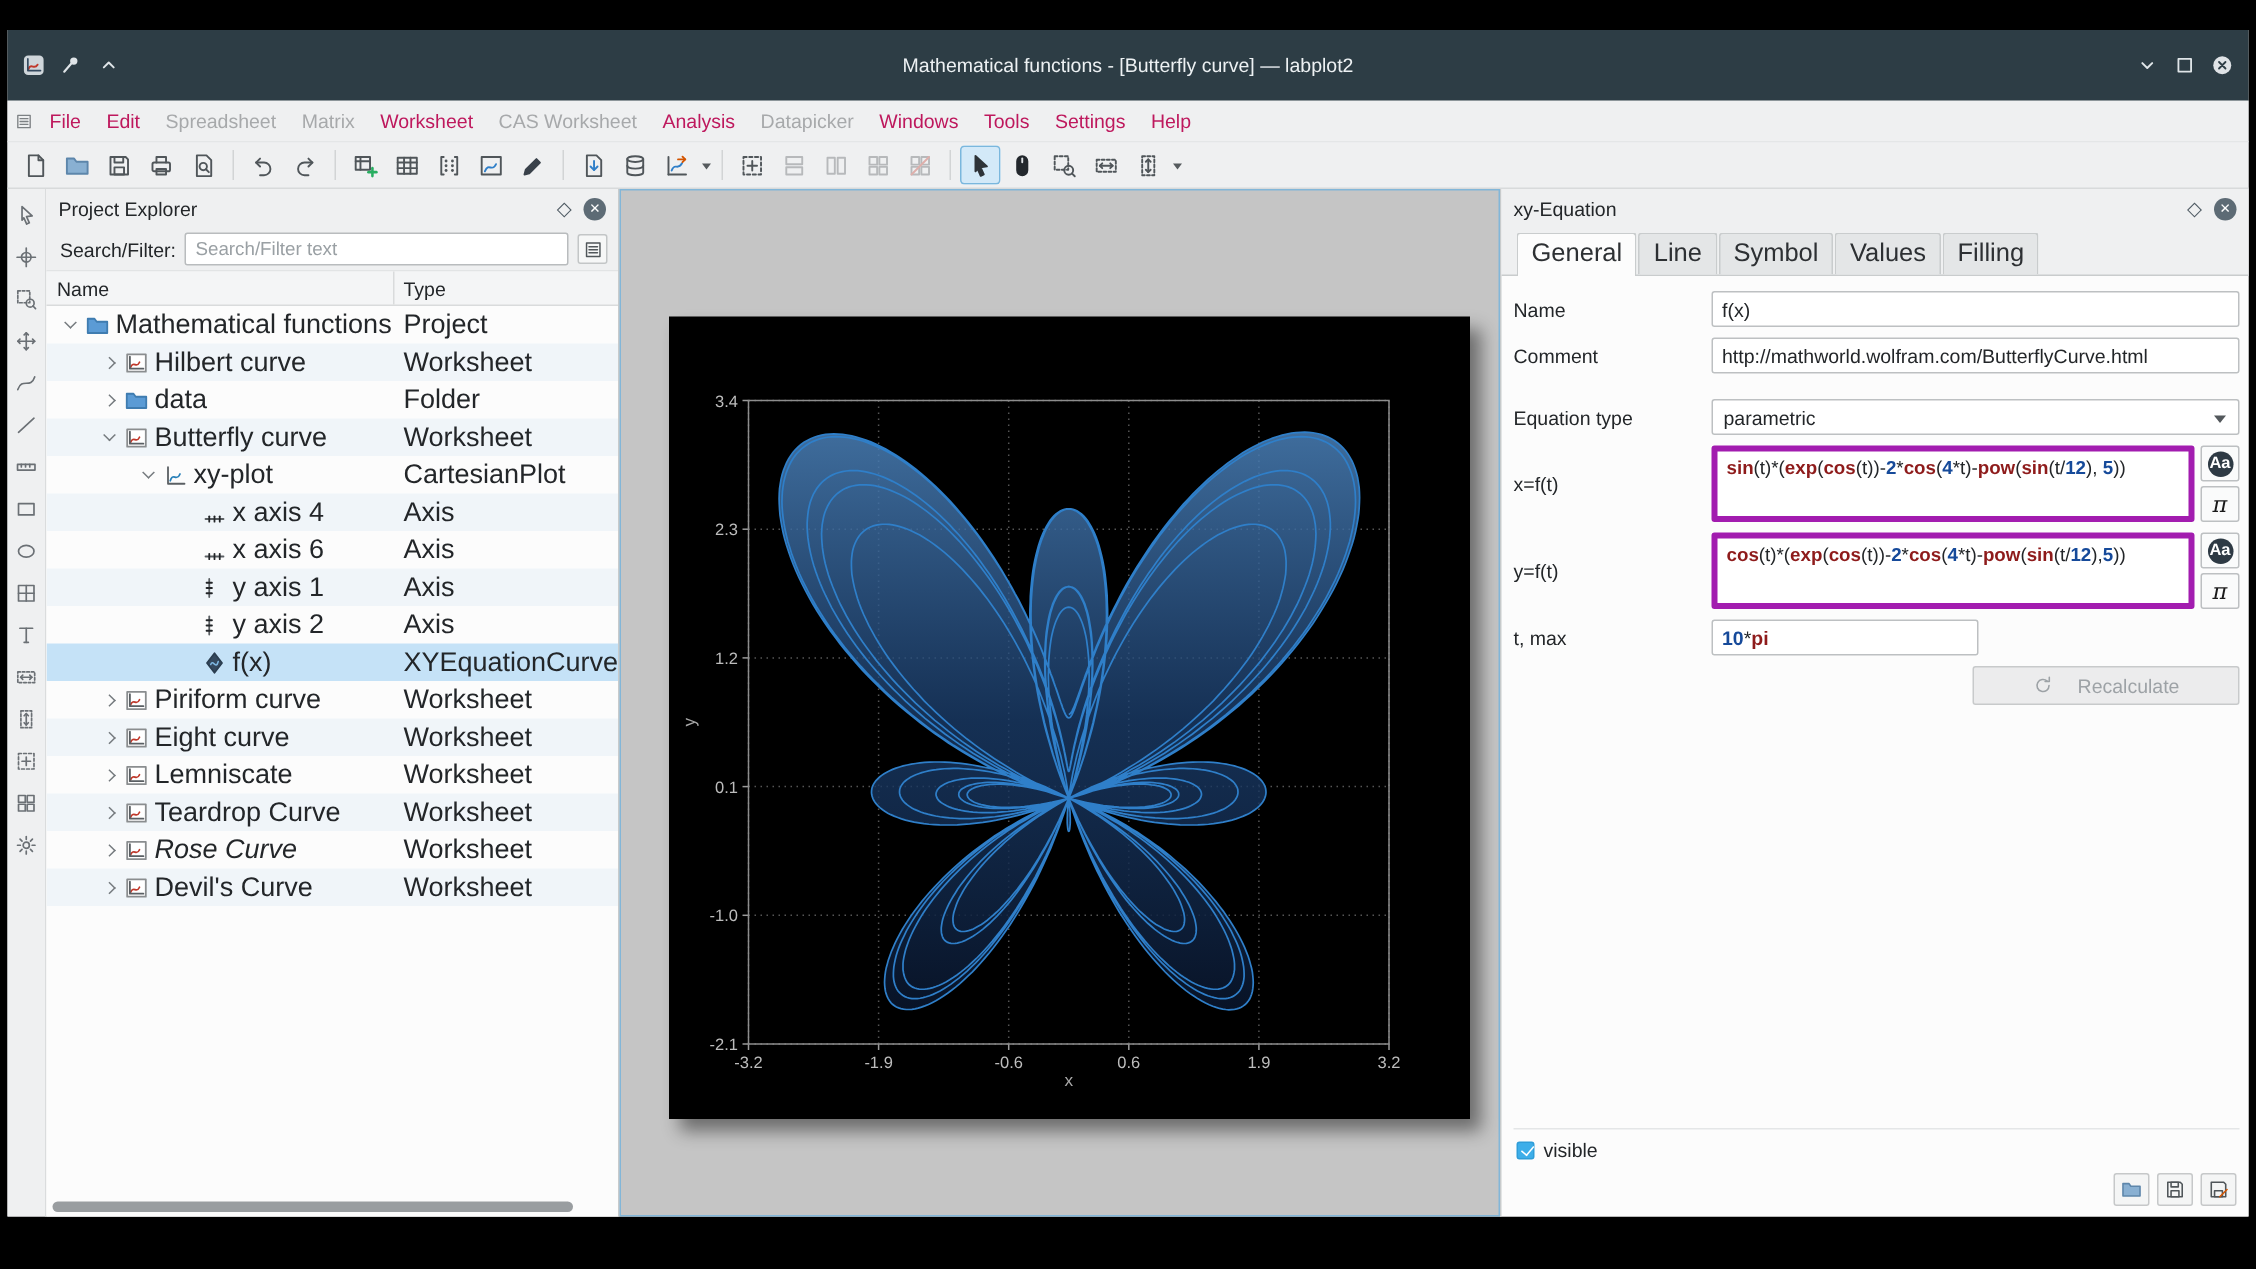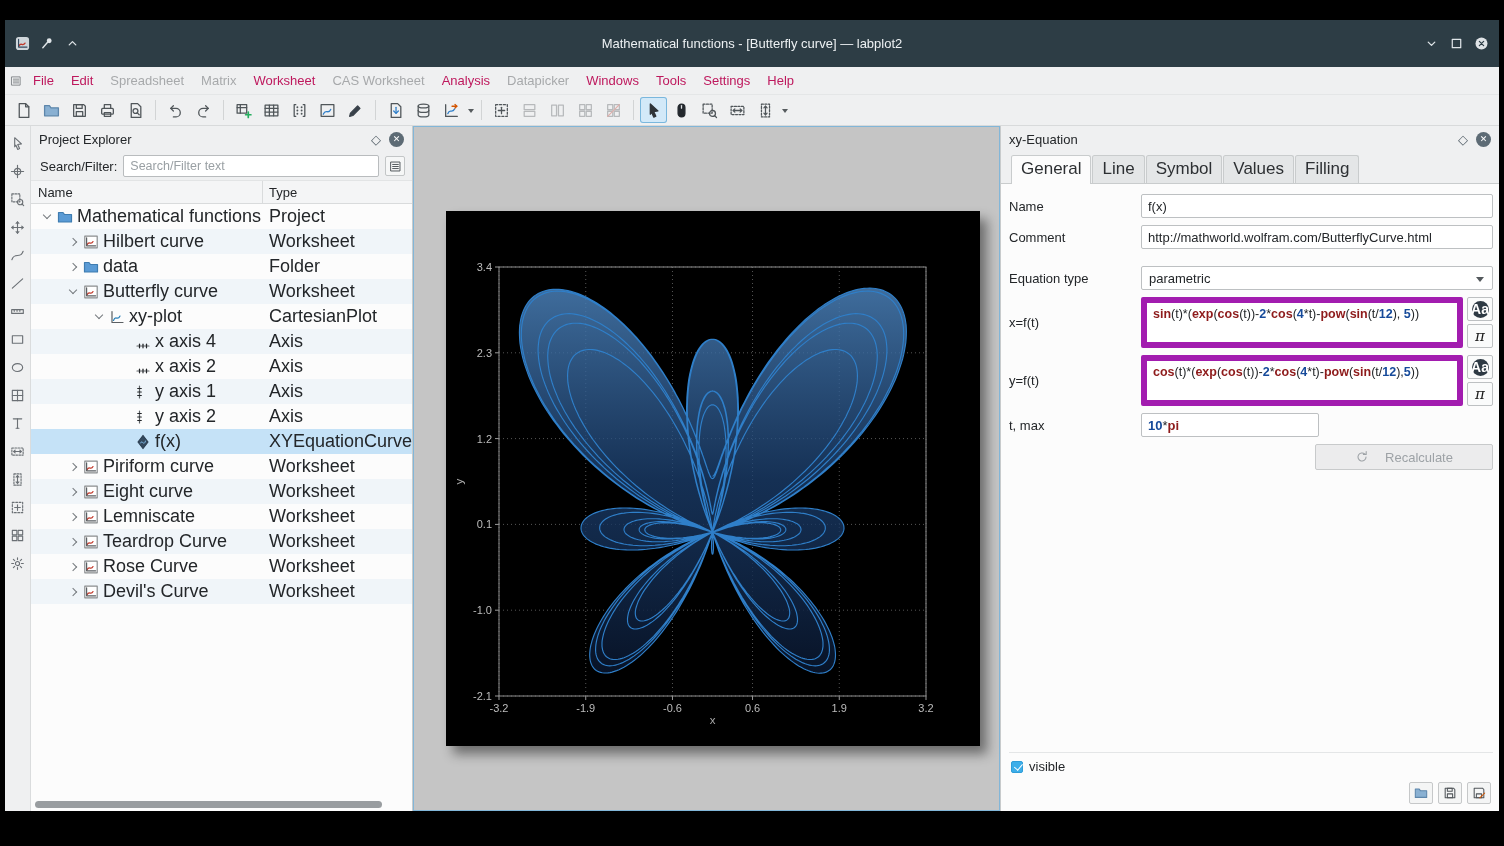--- a/index.html
+++ b/index.html
@@ -85,24 +85,24 @@
   .frow{display:flex;align-items:center;margin-bottom:7px}
   .frow.gap{margin-top:10px}
   .flabel{flex:0 0 132px;color:#232629}
   .tinput{flex:1;height:24px;border:1px solid #bdc0c2;border-radius:2px;background:#fff;padding:0 6px;font:13px "Liberation Sans",sans-serif;color:#232629;min-width:0}
   .dinput{display:flex;align-items:center}
   .combo{flex:1;height:24px;border:1px solid #bdc0c2;border-radius:2px;background:#fff;display:flex;align-items:center;padding:0 24px 0 7px;position:relative}
   .combo::after{content:'';position:absolute;right:8px;top:10px;border:4px solid transparent;border-top:5px solid #53585c}
   .frow.ftop{align-items:stretch}
   .frow.ftop .flabel{align-self:center}
   .fwrap{flex:1;display:flex;gap:4px;min-width:0}
-  .fbox{flex:1;min-height:48px;border:6px solid #a21caf;border-radius:2px;background:#fff;padding:3px 6px;font-size:12.5px;line-height:1.4;overflow:hidden}
+  .fbox{flex:1;min-height:48px;border:4px solid #a21caf;border-radius:2px;background:#fff;padding:3px 6px;font-size:12.5px;line-height:1.4;overflow:hidden}
   .fncol{display:flex;flex-direction:column;gap:3px;flex:0 0 26px;justify-content:space-between}
   .sbtn{width:26px;height:24px;border:1px solid #bdc0c2;border-radius:2px;background:#fafbfb;display:flex;align-items:center;justify-content:center}
-  .aab{width:17px;height:17px;border-radius:50%;background:#2e3a44;color:#fff;font-size:14px;display:flex;align-items:center;justify-content:center;font-weight:bold}
+  .aab{width:17px;height:17px;border-radius:50%;background:#2e3a44;color:#fff;font-size:11px;display:flex;align-items:center;justify-content:center;font-weight:bold}
   .pib{font:italic 15px "DejaVu Serif",serif;color:#1a1a1a}
   .short{flex:0 0 178px}
   .spin{position:relative;padding-right:18px}
   .spin .arrows{position:absolute;right:1px;top:1px;bottom:1px;width:16px;display:flex;flex-direction:column;border-left:1px solid #e3e5e6}
   .spin .ar{flex:1;display:flex;align-items:center;justify-content:center}
   .spin .ar::after{content:'';border:3.5px solid transparent}
   .spin .up::after{border-bottom:4.5px solid #53585c;margin-bottom:2px}
   .spin .dn::after{border-top:4.5px solid #53585c;margin-top:2px}
   .fn{color:#8e1b1b;font-weight:bold}
   .num{color:#164a9a;font-weight:bold}
@@ -653,21 +653,21 @@
               <div class="tname" style="padding-left: 88px;">
                 <span class="expander none"></span>
                 <span class="icn ticn">
                   <svg viewBox="0 0 16 16" fill="none" stroke="currentColor" stroke-width="1.2" stroke-linecap="round" stroke-linejoin="round">
                     <line x1="2" y1="12" x2="14" y2="12" stroke="#5a5f63"></line>
                     <line x1="4.5" y1="10.2" x2="4.5" y2="13.8"></line>
                     <line x1="8" y1="10.2" x2="8" y2="13.8"></line>
                     <line x1="11.5" y1="10.2" x2="11.5" y2="13.8"></line>
                   </svg>
                 </span>
-                <span>x axis 2</span>
+                <span>x axis 6</span>
               </div>
               <div class="ttype">Axis</div>
             </div>
             <div class="trow alt">
               <div class="tname" style="padding-left: 88px;">
                 <span class="expander none"></span>
                 <span class="icn ticn">
                   <svg viewBox="0 0 16 16" fill="none" stroke="currentColor" stroke-width="1.2" stroke-linecap="round" stroke-linejoin="round">
                     <line x1="4.5" y1="2" x2="4.5" y2="14" stroke="#5a5f63"></line>
                     <line x1="2.7" y1="4.5" x2="6.3" y2="4.5"></line>
@@ -757,21 +757,21 @@
                     <rect x="1.8" y="2.2" width="12.4" height="11.6" fill="#fff" stroke="#8a8d8f"></rect>
                     <path d="M4 11c2-5 4 1 6-3.5" stroke="#c0392b"></path>
                     <path d="M3.6 3.8v8h9" stroke="#5a5f63"></path>
                   </svg>
                 </span>
                 <span>Teardrop Curve</span>
               </div>
               <div class="ttype">Worksheet</div>
             </div>
             <div class="trow">
-              <div class="tname" style="padding-left: 36px;">
+              <div class="tname" style="padding-left: 36px; font-style: italic;">
                 <span class="expander closed"></span>
                 <span class="icn ticn">
                   <svg viewBox="0 0 16 16" fill="none" stroke="currentColor" stroke-width="1.2" stroke-linecap="round" stroke-linejoin="round">
                     <rect x="1.8" y="2.2" width="12.4" height="11.6" fill="#fff" stroke="#8a8d8f"></rect>
                     <path d="M4 11c2-5 4 1 6-3.5" stroke="#c0392b"></path>
                     <path d="M3.6 3.8v8h9" stroke="#5a5f63"></path>
                   </svg>
                 </span>
                 <span>Rose Curve</span>
               </div>

